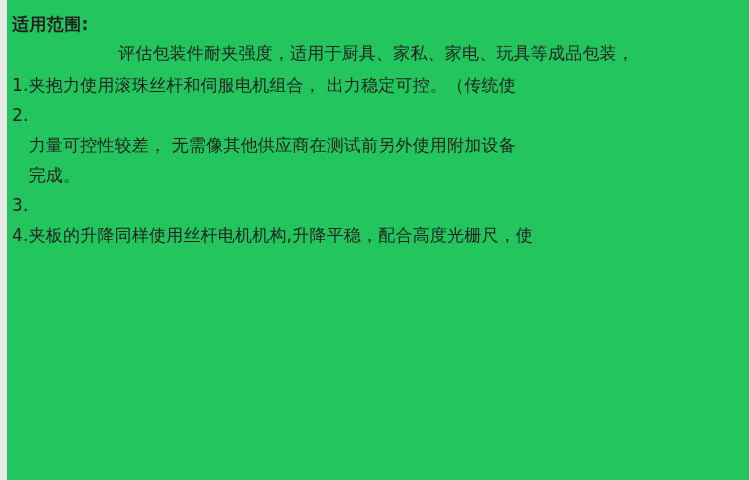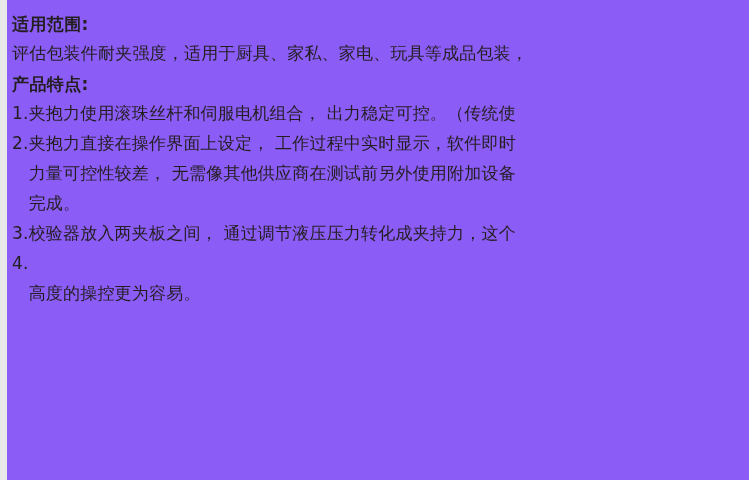--- a/index.html
+++ b/index.html
@@ -4,21 +4,21 @@
 <style>
   html, body {
     margin: 0;
     padding: 0;
     background: #ffffff;
   }
   .page {
     position: relative;
     width: 749px;
     height: 480px;
-    background: #8b5cf6;
+    background: #22c55e;
     font-family: "DejaVu Sans", "Liberation Sans", sans-serif;
     color: #231f20;
     overflow: hidden;
     box-sizing: border-box;
   }
   .left-bar {
     position: absolute;
     left: 0;
     top: 0;
     width: 7px;
@@ -38,20 +38,21 @@
     letter-spacing: 0.4px;
     margin: 0;
     padding: 0;
   }
   .para {
     font-size: 17px;
     line-height: 30px;
     letter-spacing: 0.2px;
     margin: 0;
     padding: 0;
+    text-align: center;
   }
   .block {
     margin: 0;
     padding: 0;
   }
   .list {
     margin: 0;
     padding: 0;
     list-style: none;
   }
@@ -81,52 +82,50 @@
   <div class="content">
 
     <div class="block">
       <div class="heading">适用范围:</div>
       <div class="para">评估包装件耐夹强度，适用于厨具、家私、家电、玩具等成品包装，</div>
     </div>
 
     <div class="spacer-1"></div>
 
     <div class="block">
-      <div class="heading">产品特点:</div>
 
       <ul class="list">
 
         <li class="list-item">
           <span class="list-num">1.</span>
           <span class="list-text">
             <span>夹抱力使用滚珠丝杆和伺服电机组合，  出力稳定可控。（传统使</span><br>
           </span>
         </li>
 
         <li class="list-item">
           <span class="list-num">2.</span>
           <span class="list-text">
-            <span>夹抱力直接在操作界面上设定，  工作过程中实时显示，软件即时</span><br>
+            <br>
             <span>力量可控性较差，  无需像其他供应商在测试前另外使用附加设备</span><br>
             <span>完成。</span>
           </span>
         </li>
 
         <li class="list-item">
           <span class="list-num">3.</span>
           <span class="list-text">
-            <span>校验器放入两夹板之间，  通过调节液压压力转化成夹持力，这个</span><br>
+            <br>
           </span>
         </li>
 
         <li class="list-item">
           <span class="list-num">4.</span>
           <span class="list-text">
-            <br>
-            <span>高度的操控更为容易。</span>
+            <span>夹板的升降同样使用丝杆电机机构,升降平稳，配合高度光栅尺，使</span><br>
           </span>
         </li>
 
       </ul>
     </div>
 
   </div>
 </div>
 
 </body></html>

